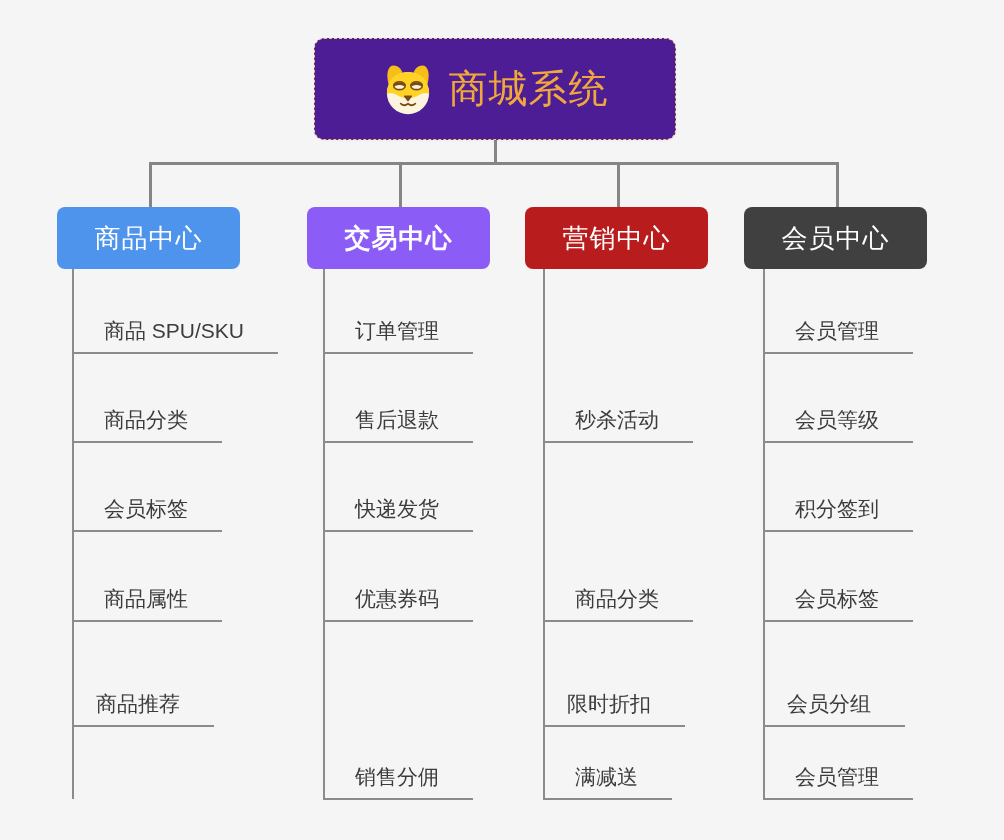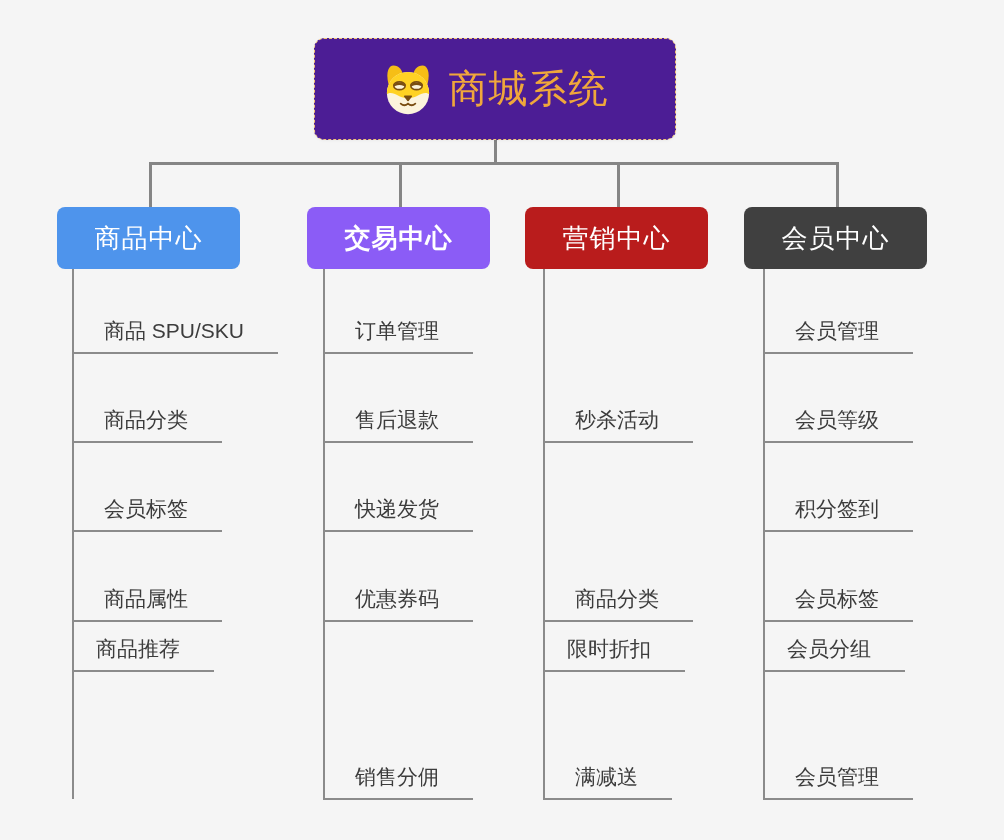--- a/index.html
+++ b/index.html
@@ -68,21 +68,21 @@
     cursor:pointer;
   }
   .c0{left:72px;}
   .c1{left:323px;}
   .c2{left:543px;}
   .c3{left:763px;}
   .r0{top:312px;}
   .r1{top:401px;}
   .r2{top:490px;}
   .r3{top:580px;}
-  .r4{top:630px;padding-left:24px;}
+  .r4{top:685px;padding-left:24px;}
   .r5{top:758px;}
 </style>
 </head>
 <body>
 
 <div class="canvas">
 
   <svg class="connectors" width="1004" height="840" viewBox="0 0 1004 840">
 
     <g stroke="#858585" stroke-width="3" fill="none">

